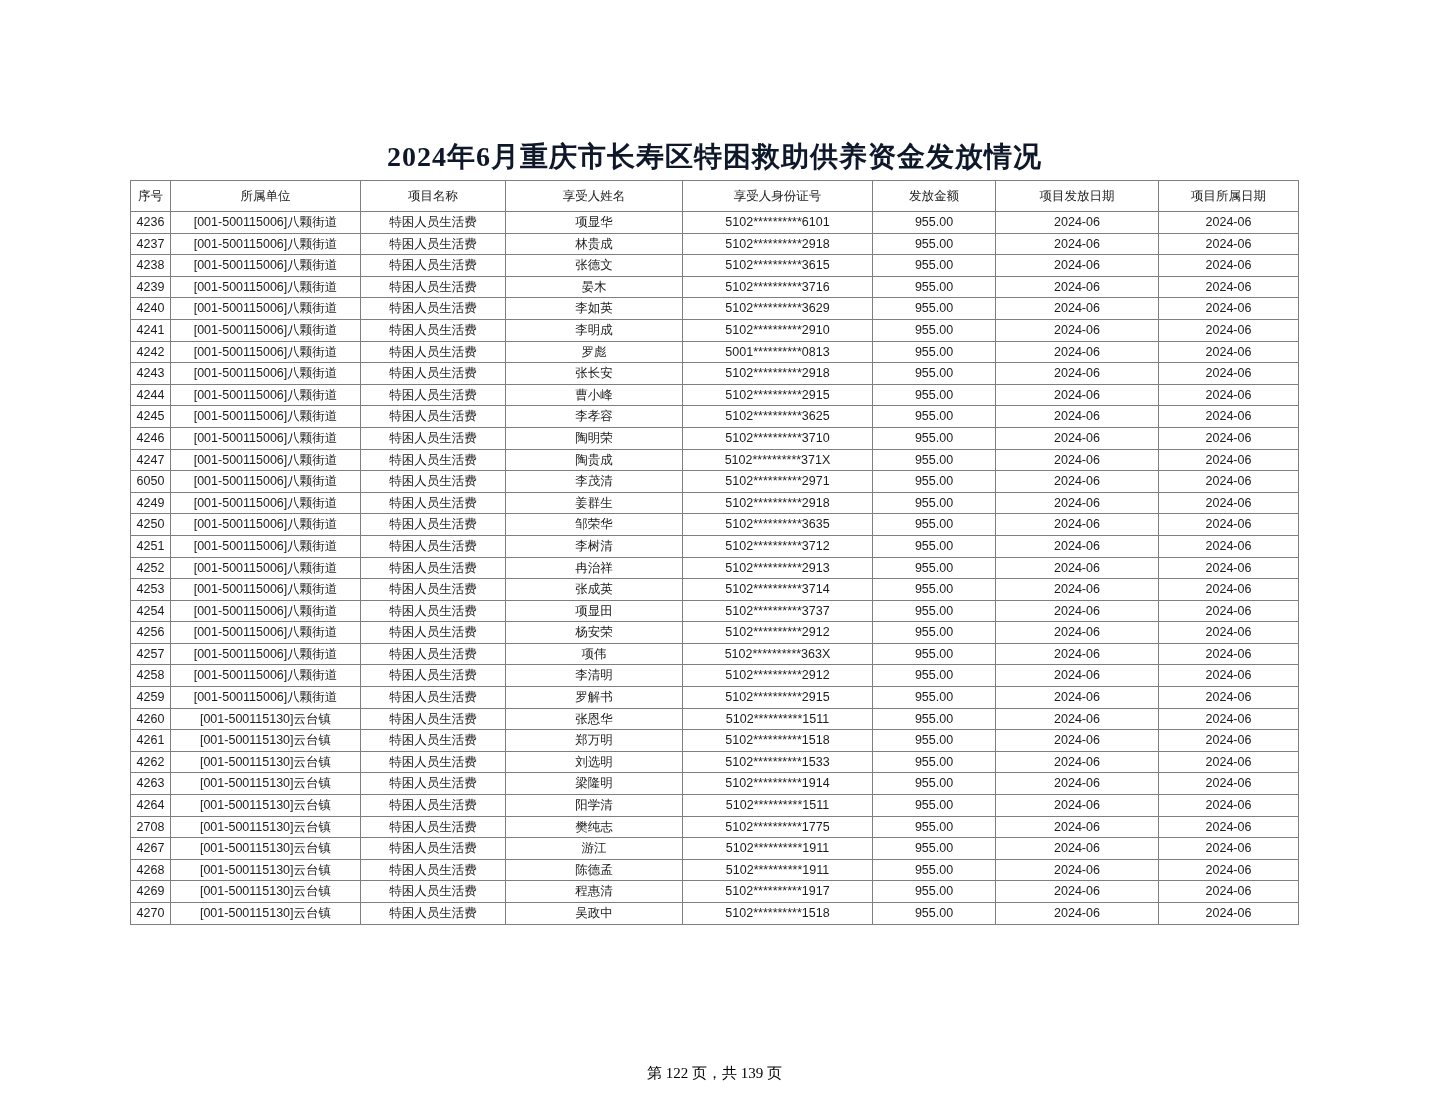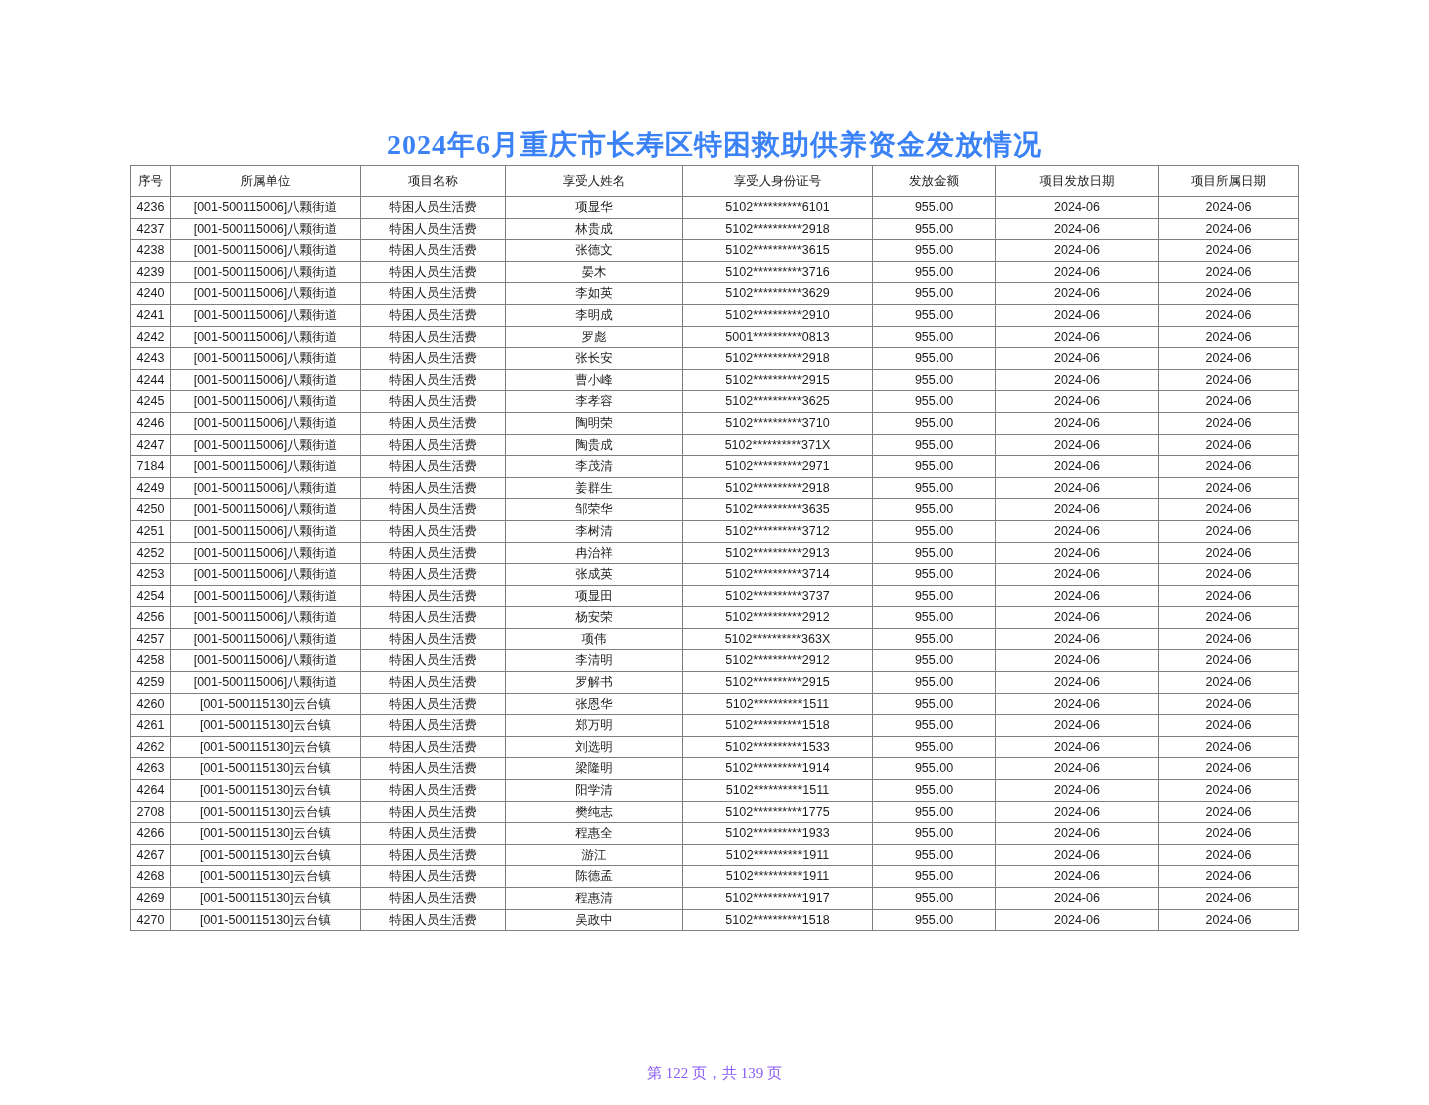--- a/index.html
+++ b/index.html
@@ -14,32 +14,32 @@
     background: #ffffff;
     overflow: hidden;
     font-family: "Liberation Serif", "DejaVu Serif", serif;
     color: #1a1a1a;
   }
   .doc-title {
     position: absolute;
     top: 126px;
     left: 0;
     right: 0;
-    margin: 0;
+    margin: 12px;
     text-align: center;
     font-size: 28px;
     font-weight: 600;
     letter-spacing: 1px;
-    color: #3b82f6;
+    color: #0f172a;
     font-family: "Liberation Serif", "DejaVu Serif", serif;
   }
   table.report {
     position: absolute;
     left: 130px;
-    top: 165px;
+    top: 180px;
     width: 1168px;
     border-collapse: collapse;
     table-layout: fixed;
     font-family: "Liberation Sans", "DejaVu Sans", sans-serif;
   }
   table.report th,
   table.report td {
     border: 1px solid #7f7f7f;
     text-align: center;
     vertical-align: middle;
@@ -58,21 +58,21 @@
     font-size: 12.5px;
     line-height: 20.6px;
   }
   .page-footer {
     position: absolute;
     top: 1064px;
     left: 0;
     right: 0;
     text-align: center;
     font-size: 15px;
-    color: #8b5cf6;
+    color: #000000;
     font-family: "Liberation Serif", "DejaVu Serif", serif;
   }
 </style>
 </head>
 <body>
 
 <div class="page">
 
   <h1 class="doc-title">2024年6月重庆市长寿区特困救助供养资金发放情况</h1>
 
@@ -214,21 +214,21 @@
           <td>4247</td>
           <td>[001-500115006]八颗街道</td>
           <td>特困人员生活费</td>
           <td>陶贵成</td>
           <td>5102**********371X</td>
           <td>955.00</td>
           <td>2024-06</td>
           <td>2024-06</td>
         </tr>
         <tr>
-          <td>7184</td>
+          <td>6050</td>
           <td>[001-500115006]八颗街道</td>
           <td>特困人员生活费</td>
           <td>李茂清</td>
           <td>5102**********2971</td>
           <td>955.00</td>
           <td>2024-06</td>
           <td>2024-06</td>
         </tr>
         <tr>
           <td>4249</td>
@@ -384,30 +384,20 @@
           <td>2708</td>
           <td>[001-500115130]云台镇</td>
           <td>特困人员生活费</td>
           <td>樊纯志</td>
           <td>5102**********1775</td>
           <td>955.00</td>
           <td>2024-06</td>
           <td>2024-06</td>
         </tr>
         <tr>
-          <td>4266</td>
-          <td>[001-500115130]云台镇</td>
-          <td>特困人员生活费</td>
-          <td>程惠全</td>
-          <td>5102**********1933</td>
-          <td>955.00</td>
-          <td>2024-06</td>
-          <td>2024-06</td>
-        </tr>
-        <tr>
           <td>4267</td>
           <td>[001-500115130]云台镇</td>
           <td>特困人员生活费</td>
           <td>游江</td>
           <td>5102**********1911</td>
           <td>955.00</td>
           <td>2024-06</td>
           <td>2024-06</td>
         </tr>
         <tr>

